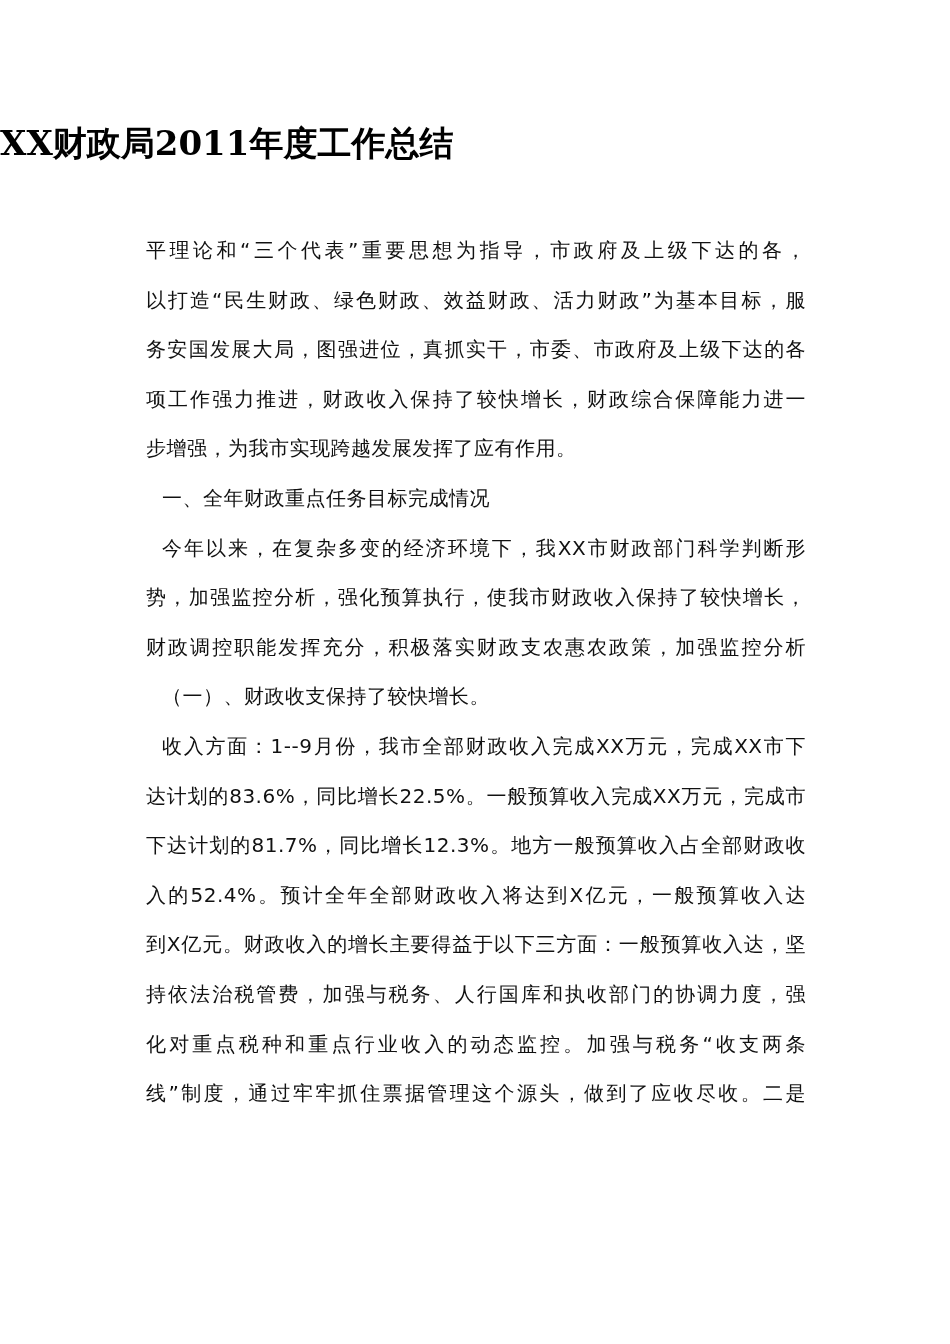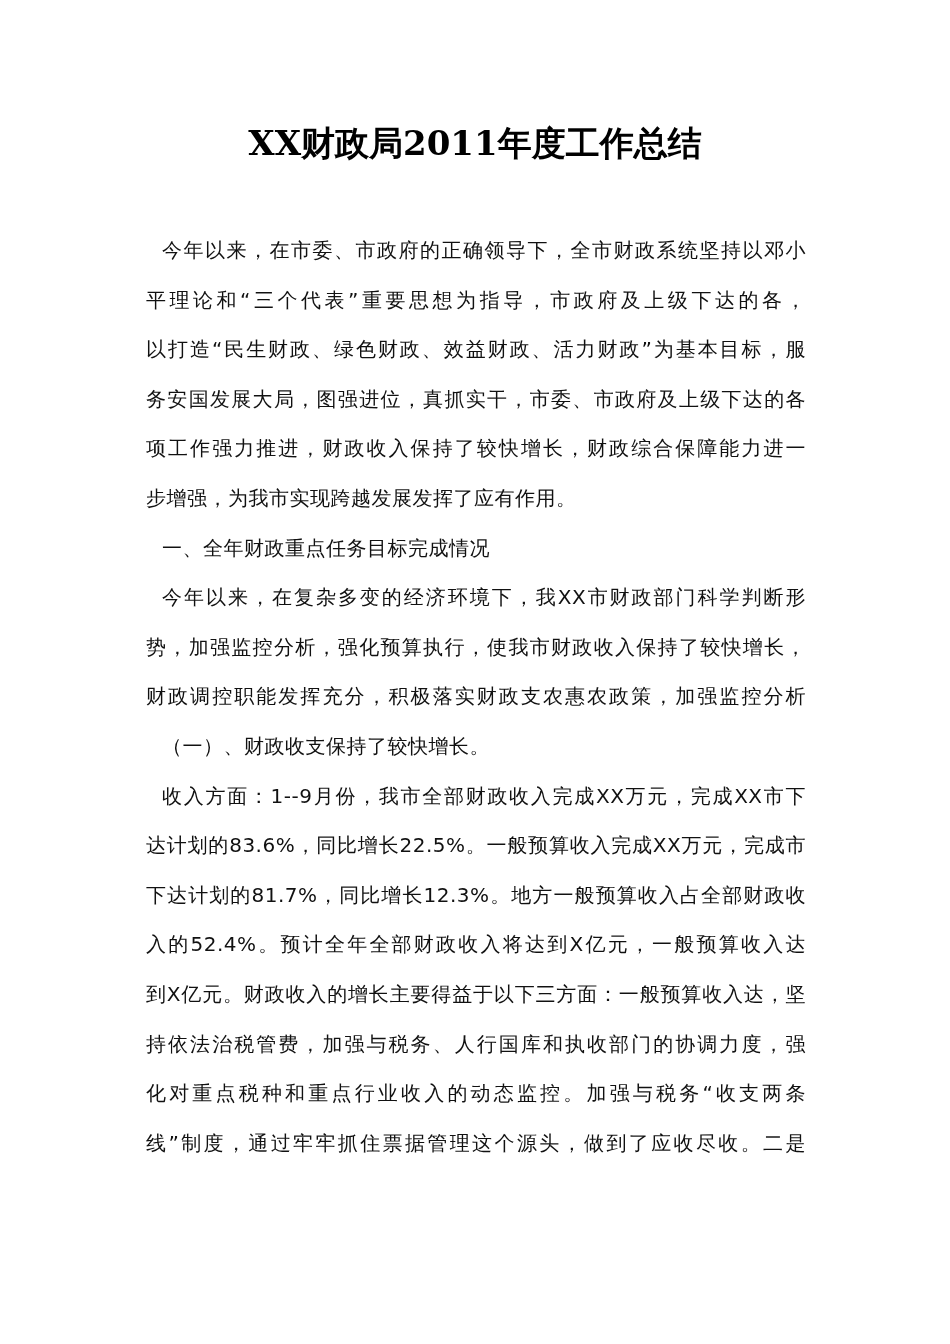--- a/index.html
+++ b/index.html
@@ -1,19 +1,19 @@
 <!DOCTYPE html>
 <html><head>
 <meta charset="utf-8">
 <style>
   html, body { margin: 0; padding: 0; background: #ffffff; }
   body { width: 950px; height: 1344px; position: relative; overflow: hidden; }
   .page { position: absolute; left: 0; top: 0; width: 950px; height: 1344px; background: #fff; }
   .title {
-    position: absolute; left: 0; top: 118px; width: 950px; text-align: center;
+    position: absolute; left: 0; top: 118px; width: 950px; text-align: left;
     font-family: "DejaVu Serif", "Liberation Serif", serif; font-weight: bold;
     font-size: 34px; color: #000; letter-spacing: 0px; line-height: 50px;
   }
   .body {
     position: absolute; left: 146px; top: 226px; width: 660px;
     font-family: "DejaVu Sans", "Liberation Sans", sans-serif;
     font-size: 20px; color: #111; line-height: 49.6px;
   }
   .line {
     display: block; height: 49.6px; white-space: nowrap;
@@ -22,21 +22,20 @@
   .line.last { text-align-last: left; }
   .line.indent { padding-left: 16px; }
   .line.heading { text-align-last: left; padding-left: 16px; }
 </style>
 </head>
 <body>
 
 <div class="page">
   <div class="title">XX财政局2011年度工作总结</div>
   <div class="body">
-    <span class="line indent">今年以来，在市委、市政府的正确领导下，全市财政系统坚持以邓小</span>
     <span class="line">平理论和“三个代表”重要思想为指导，市政府及上级下达的各，</span>
     <span class="line">以打造“民生财政、绿色财政、效益财政、活力财政”为基本目标，服</span>
     <span class="line">务安国发展大局，图强进位，真抓实干，市委、市政府及上级下达的各</span>
     <span class="line">项工作强力推进，财政收入保持了较快增长，财政综合保障能力进一</span>
     <span class="line last">步增强，为我市实现跨越发展发挥了应有作用。</span>
     <span class="line heading">一、全年财政重点任务目标完成情况</span>
     <span class="line indent">今年以来，在复杂多变的经济环境下，我XX市财政部门科学判断形</span>
     <span class="line">势，加强监控分析，强化预算执行，使我市财政收入保持了较快增长，</span>
     <span class="line">财政调控职能发挥充分，积极落实财政支农惠农政策，加强监控分析</span>
     <span class="line heading">（一）、财政收支保持了较快增长。</span>

